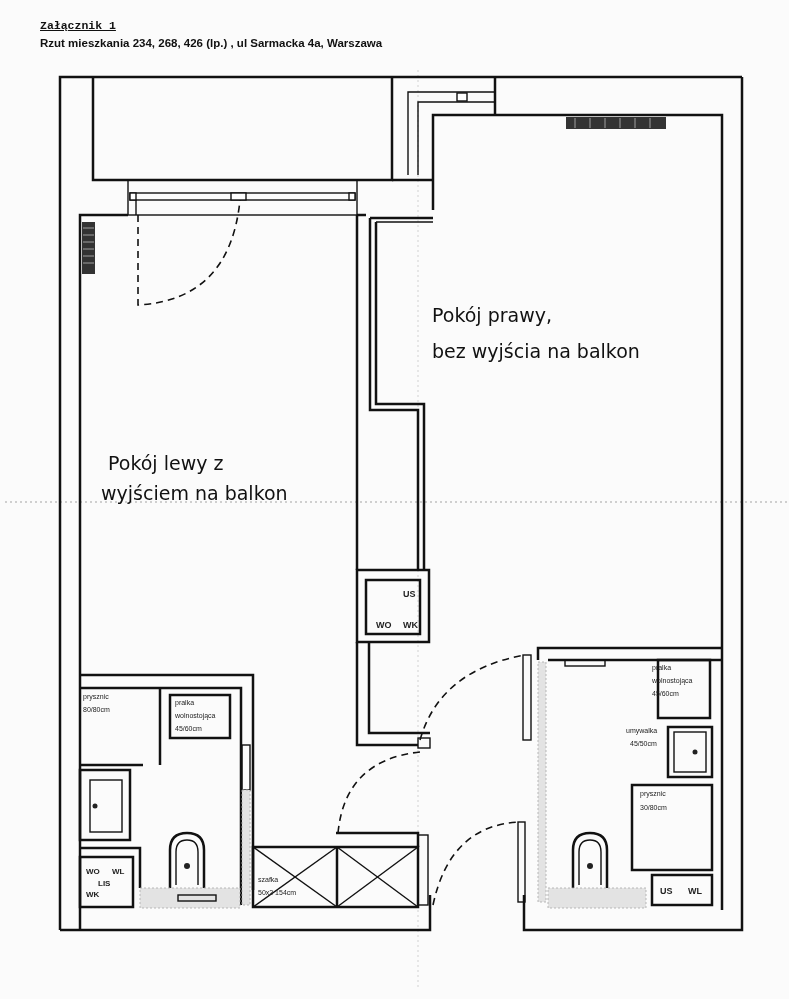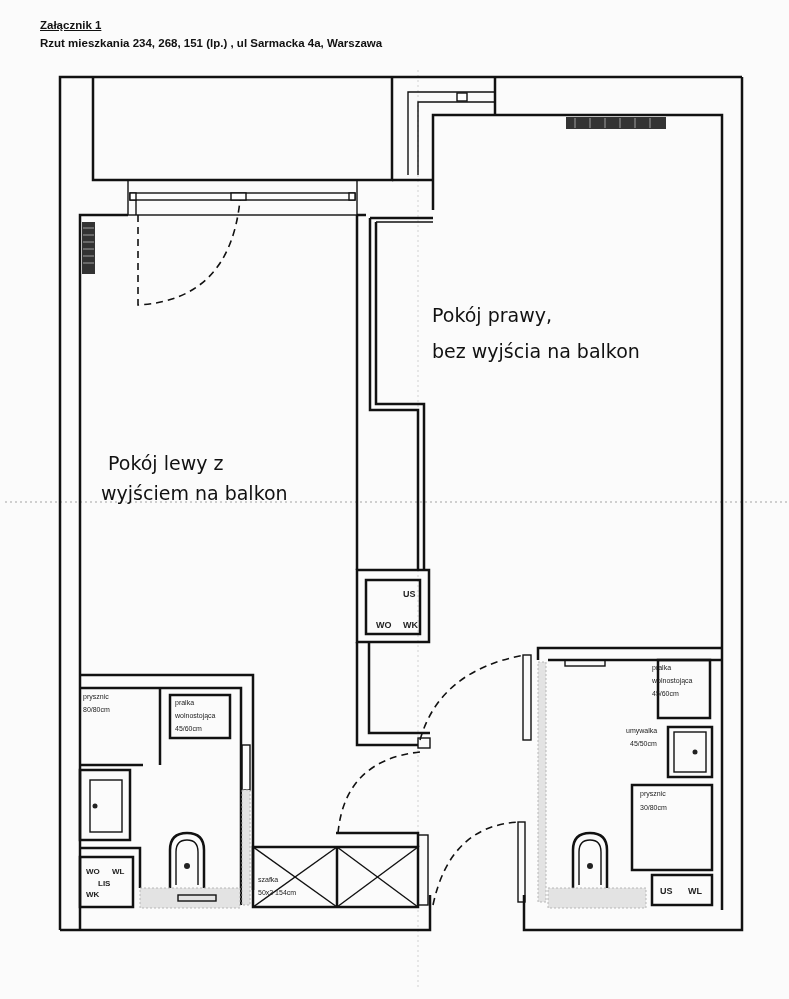--- a/index.html
+++ b/index.html
@@ -1,34 +1,34 @@
 <!DOCTYPE html>
 <html><head>
 <meta charset="utf-8">
 <style>
   html, body { margin: 0; padding: 0; background: #fbfbfb; }
   body { width: 789px; height: 999px; position: relative; overflow: hidden; font-family: "Liberation Sans", sans-serif; }
   .hdr { position: absolute; left: 40px; color: #111; font-weight: bold; font-size: 11.5px; }
-  .hdr.title { top: 19px; text-decoration: underline; }
+  .hdr.title { top: 19px; text-decoration: underline; font-family: Liberation Mono, monospace; }
   .hdr.sub { top: 37px; }
   svg { position: absolute; left: 0; top: 0; }
   .room-label { font-family: "DejaVu Sans", sans-serif; font-size: 19px; fill: #111; }
   .small { font-family: "Liberation Sans Narrow", "Liberation Sans", sans-serif; font-size: 7px; fill: #222; }
   .tiny-bold { font-family: "Liberation Sans", sans-serif; font-size: 9px; font-weight: bold; fill: #222; }
   .w { fill: none; stroke: #111; stroke-width: 2.5; }
   .t { fill: none; stroke: #111; stroke-width: 1.4; }
   .dash { fill: none; stroke: #111; stroke-width: 1.6; stroke-dasharray: 7 5; }
   .dot { fill: none; stroke: #999; stroke-width: 0.9; stroke-dasharray: 2 3; }
   .grey { fill: #e3e3e3; stroke: #aaa; stroke-width: 0.8; stroke-dasharray: 2 2; }
 </style>
 </head>
 <body>
 
 <div class="hdr title">Załącznik 1</div>
-<div class="hdr sub">Rzut mieszkania 234, 268, 151 (lp.) , ul Sarmacka 4a, Warszawa</div>
+<div class="hdr sub">Rzut mieszkania 234, 268, 426 (lp.) , ul Sarmacka 4a, Warszawa</div>
 
 <svg width="789" height="999" viewBox="0 0 789 999">
 
   <line x1="5" y1="502" x2="789" y2="502" class="dot"></line>
   <line x1="418" y1="70" x2="418" y2="990" class="dot" style="stroke:#ccc"></line>
 
   <g>
 
     <polyline class="w" points="60,930 60,77 392,77"></polyline>
     <line class="w" x1="392" y1="77" x2="742" y2="77"></line>

